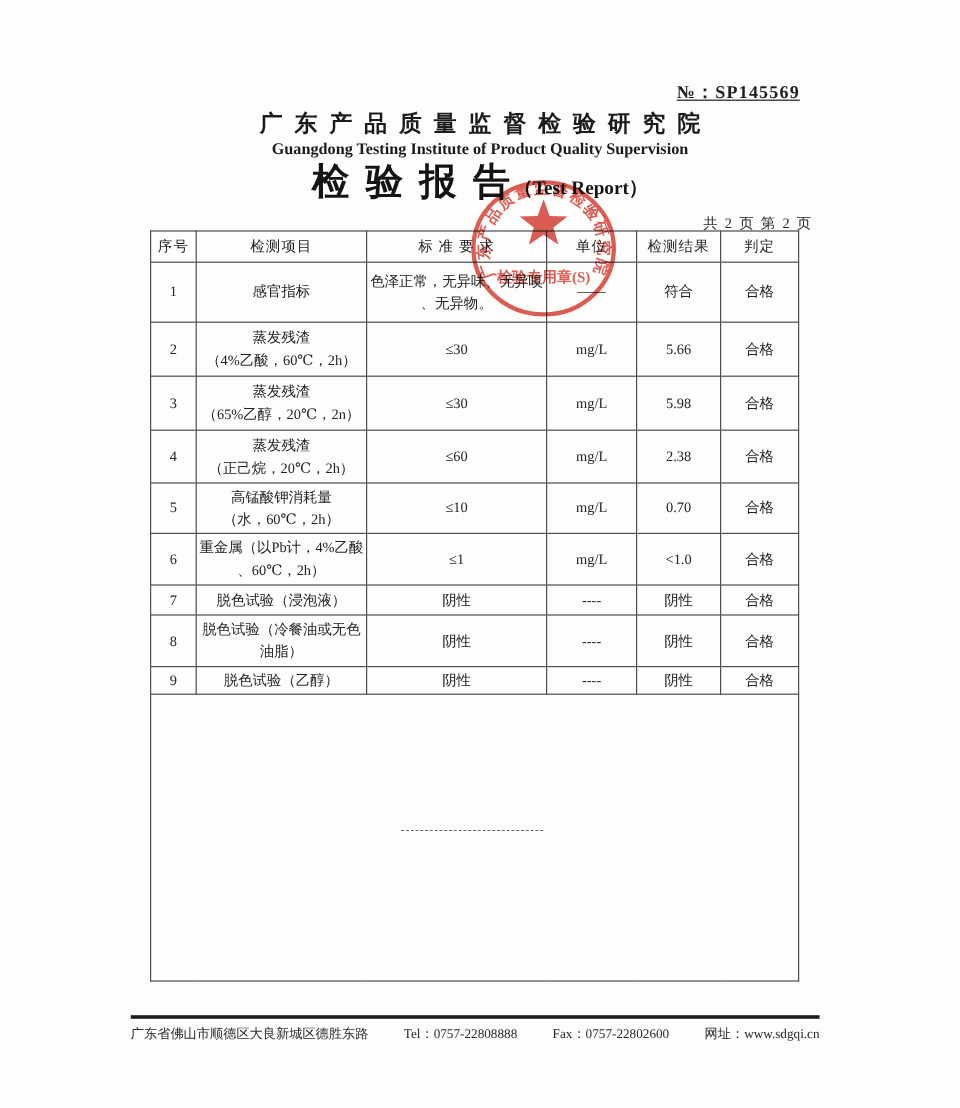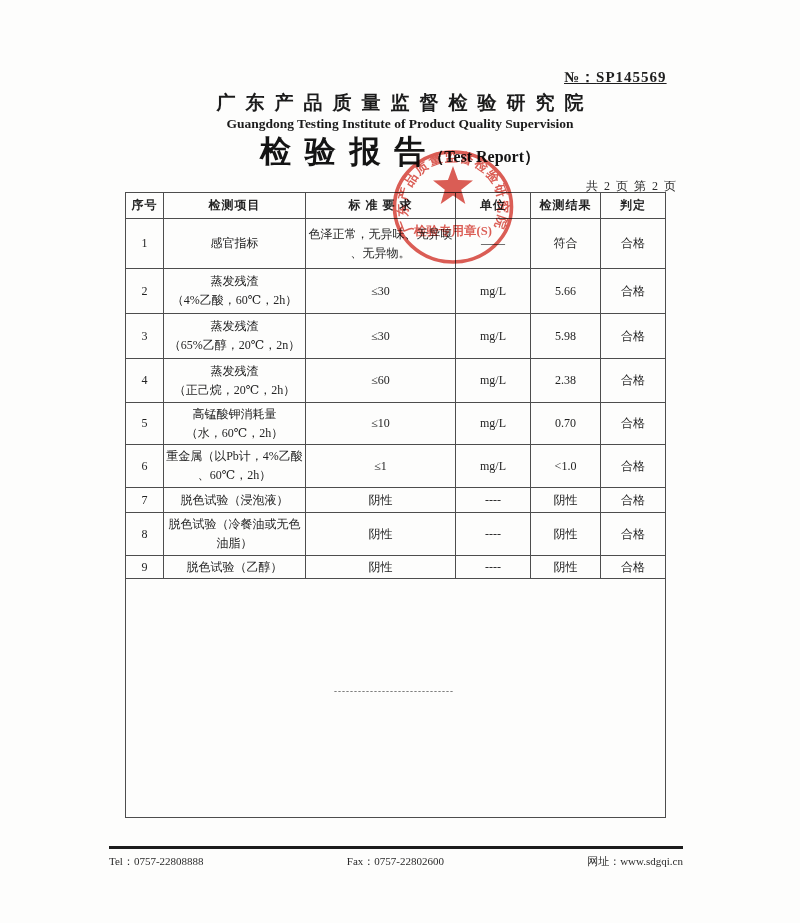--- a/index.html
+++ b/index.html
@@ -20,21 +20,21 @@
   .report-title .cn{font-size:31px;font-weight:bold;letter-spacing:3px;}
   .report-title .en{font-size:16px;font-weight:bold;}
   .page-info{left:574px;top:178px;font-size:12px;word-spacing:3px;color:#2a2a2a;margin-left:12px;}
 
   
   .tbl-wrap{left:125px;top:192px;width:540px;}
   table{border-collapse:collapse;table-layout:fixed;width:540px;font-size:12px;color:#232323;}
   th,td{border:1px solid #4d4d4d;text-align:center;vertical-align:middle;
         padding:1px 2px;line-height:1.55;white-space:pre-line;overflow:hidden;}
   thead tr{height:26px;}
-  th{font-weight:bold;letter-spacing:1px;}
+  th{font-weight:normal;letter-spacing:1px;}
   tbody tr:nth-child(1){height:50px;}
   tbody tr:nth-child(2){height:45px;}
   tbody tr:nth-child(3){height:45px;}
   tbody tr:nth-child(4){height:44px;}
   tbody tr:nth-child(5){height:42px;}
   tbody tr:nth-child(6){height:43px;}
   tbody tr:nth-child(7){height:25px;}
   tbody tr:nth-child(8){height:43px;}
   tbody tr:nth-child(9){height:23px;}
   tfoot td{height:236px;position:relative;}
@@ -180,16 +180,17 @@
   <path id="stamp-arc" d="M 22.2 81 A 46 46 0 1 1 101.8 81" fill="none"></path>
   <text font-size="13" font-weight="bold" fill="#d53a30" letter-spacing="1">
     <textPath href="#stamp-arc" startOffset="0" textLength="190">广东产品质量监督检验研究院</textPath>
   </text>
   <polygon fill="#d53a30" points="62,17 67.05,31.04 81.97,31.51 70.18,40.66 74.34,54.99 62,46.6 49.66,54.99 53.82,40.66 42.03,31.51 56.95,31.04"></polygon>
   <text x="62" y="86" text-anchor="middle" font-size="12.5" font-weight="bold" fill="#d53a30">检验专用章(S)</text>
 </svg>
 
 <div class="abs footer-rule"></div>
 <div class="abs footer-text">
+  <span>广东省佛山市顺德区大良新城区德胜东路</span>
   <span><span>Tel：</span><span>0757-22808888</span></span>
   <span><span>Fax：</span><span>0757-22802600</span></span>
   <span><span>网址：</span><span>www.sdgqi.cn</span></span>
 </div>
 
 </body></html>

